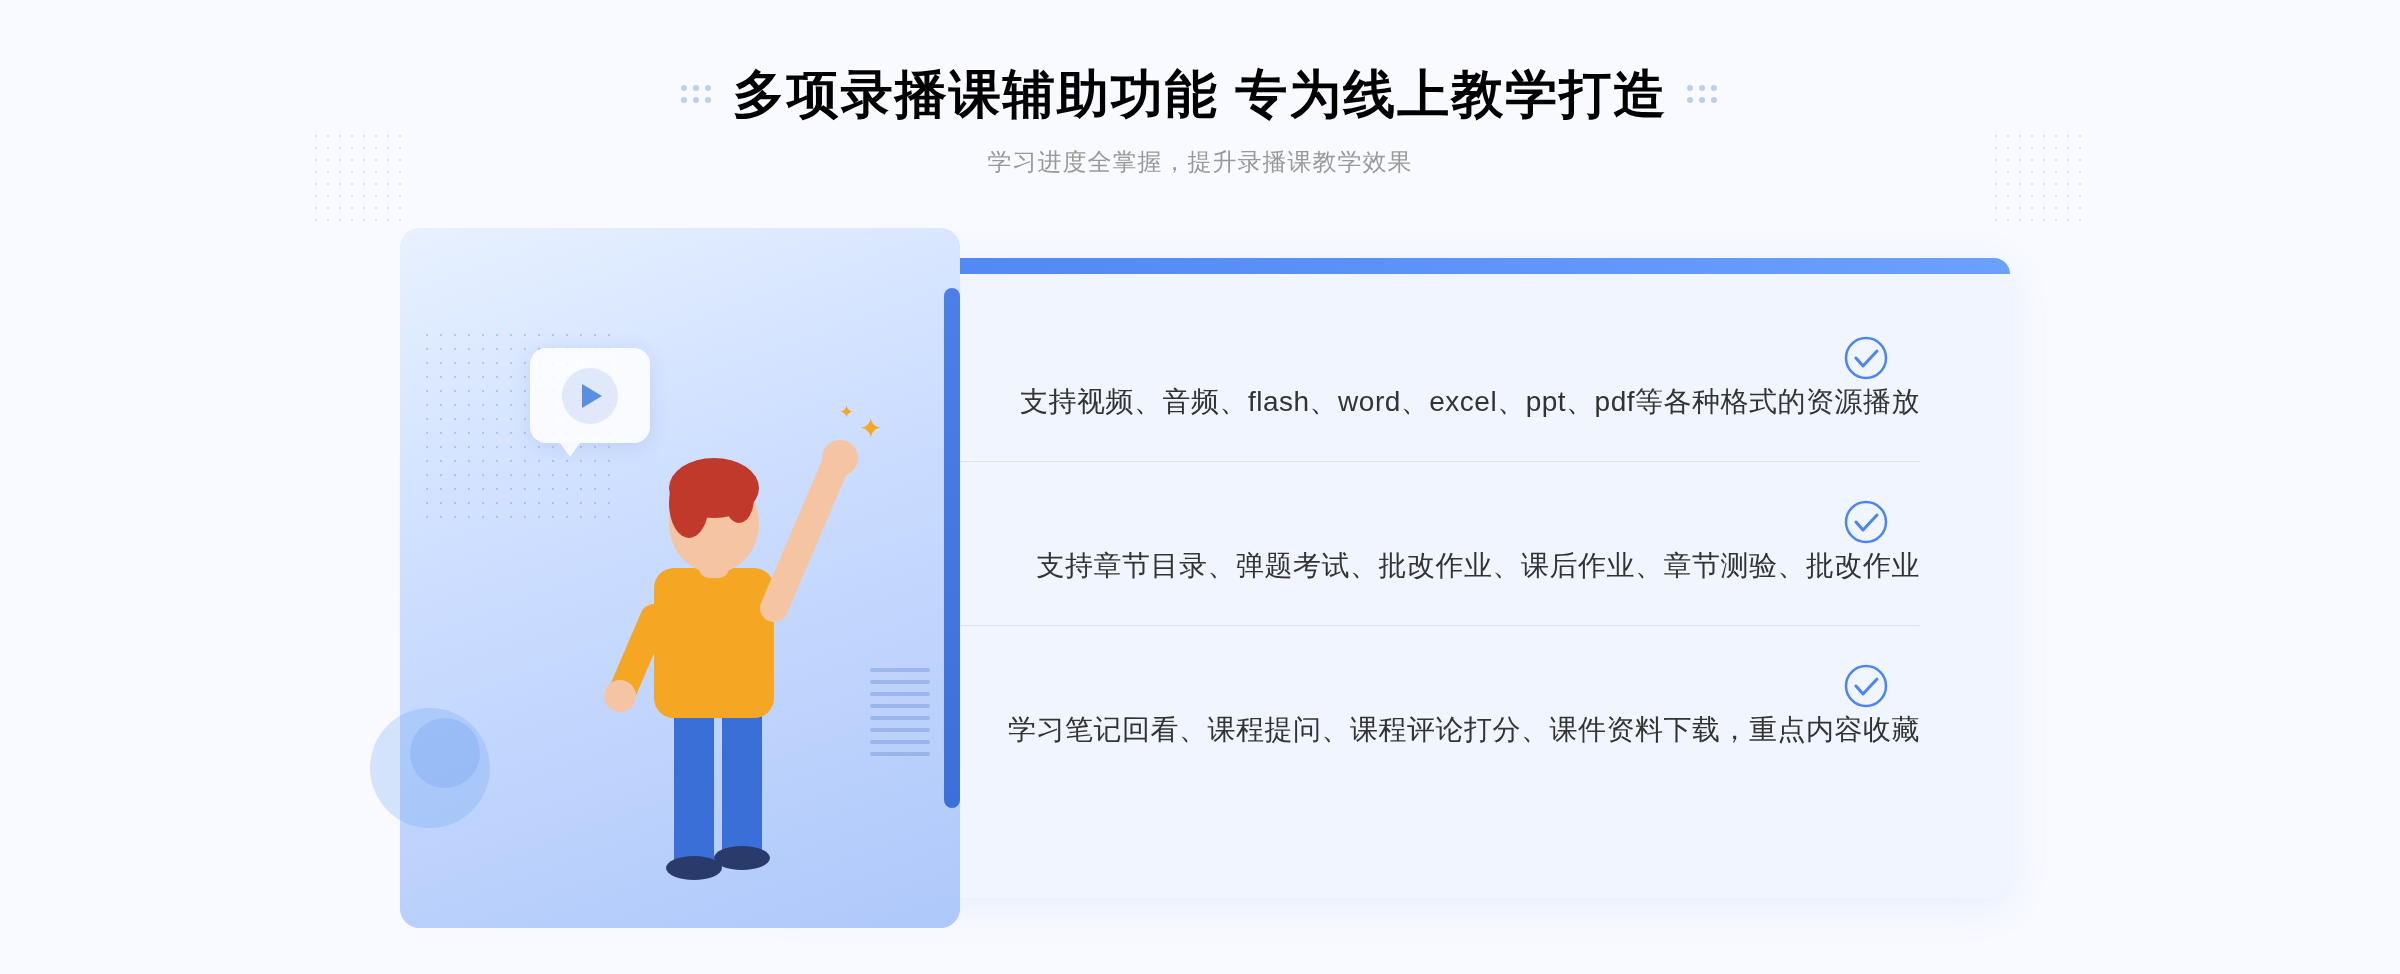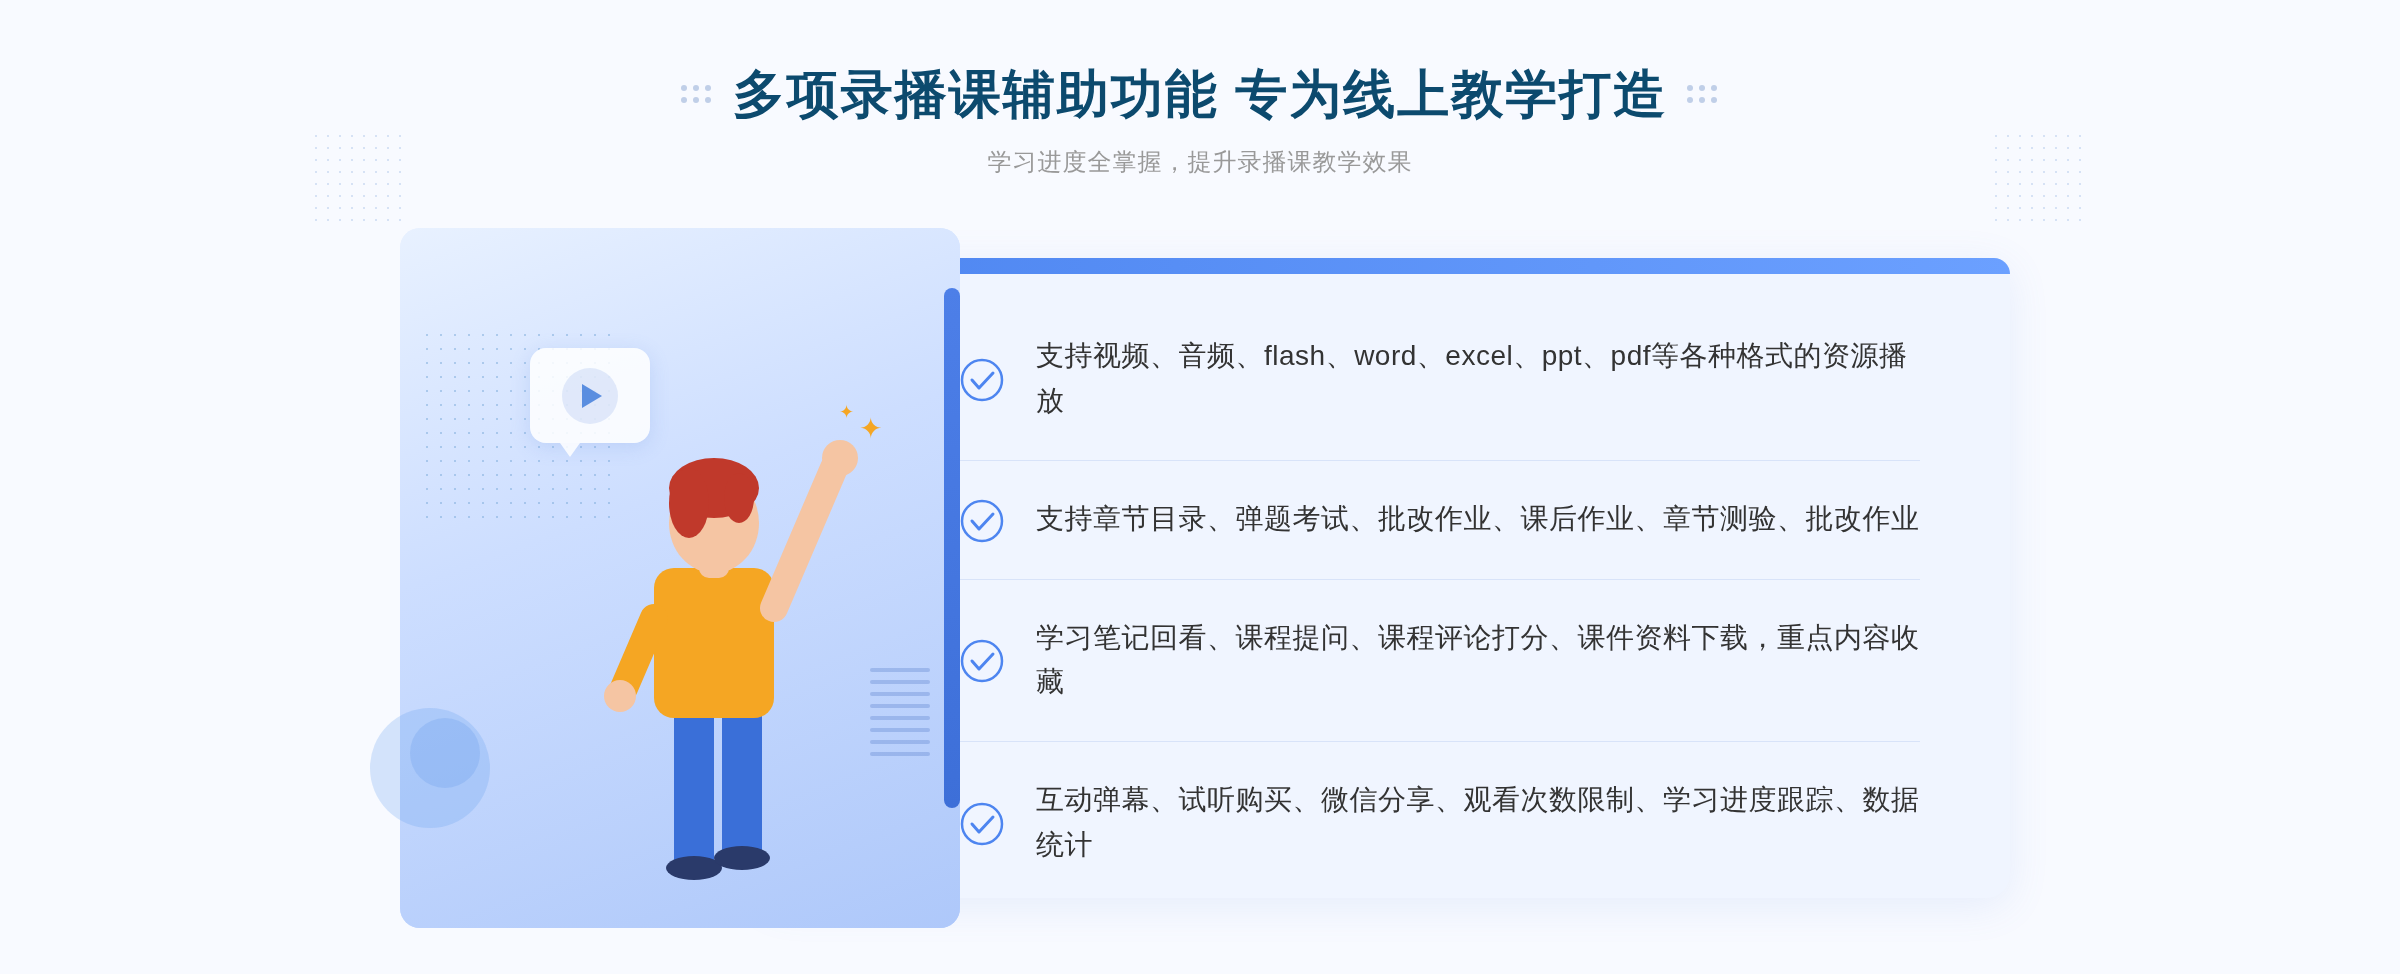--- a/index.html
+++ b/index.html
@@ -71,21 +71,21 @@
     .decorator-dot {
       width: 6px;
       height: 6px;
       background: #c0cfe8;
       border-radius: 50%;
     }
 
     .main-title {
       font-size: 52px;
       font-weight: 700;
-      color: #0c4a6e;
+      color: #000000;
       letter-spacing: 2px;
     }
 
     .subtitle {
       font-size: 24px;
       color: #999;
       margin-top: 16px;
       font-weight: 400;
       letter-spacing: 1px;
     }
@@ -274,23 +274,24 @@
       top: 0;
       width: 1140px;
       padding: 70px 80px 50px 100px;
       display: flex;
       flex-direction: column;
       gap: 0;
     }
 
     .feature-item {
       display: flex;
-      align-items: center;
+      align-items: flex-end;
       padding: 36px 0;
       border-bottom: 1px solid rgba(180, 200, 240, 0.4);
+      flex-direction: column;
     }
 
     .feature-item:last-child {
       border-bottom: none;
     }
 
     .check-icon {
       width: 44px;
       height: 44px;
       flex-shrink: 0;
@@ -452,27 +453,18 @@
       <div class="feature-item">
         <div class="check-icon">
           <svg viewBox="0 0 44 44" xmlns="http://www.w3.org/2000/svg">
             <circle cx="22" cy="22" r="20" fill="none" stroke="#4d85f0" stroke-width="2.5"></circle>
             <polyline points="12,22 19,30 33,15" fill="none" stroke="#4d85f0" stroke-width="3" stroke-linecap="round" stroke-linejoin="round"></polyline>
           </svg>
         </div>
         <span class="feature-text">学习笔记回看、课程提问、课程评论打分、课件资料下载，重点内容收藏</span>
       </div>
 
-      <div class="feature-item">
-        <div class="check-icon">
-          <svg viewBox="0 0 44 44" xmlns="http://www.w3.org/2000/svg">
-            <circle cx="22" cy="22" r="20" fill="none" stroke="#4d85f0" stroke-width="2.5"></circle>
-            <polyline points="12,22 19,30 33,15" fill="none" stroke="#4d85f0" stroke-width="3" stroke-linecap="round" stroke-linejoin="round"></polyline>
-          </svg>
-        </div>
-        <span class="feature-text">互动弹幕、试听购买、微信分享、观看次数限制、学习进度跟踪、数据统计</span>
-      </div>
 
     </div>
 
   </div>
 
 </div>
 
 </body></html>

